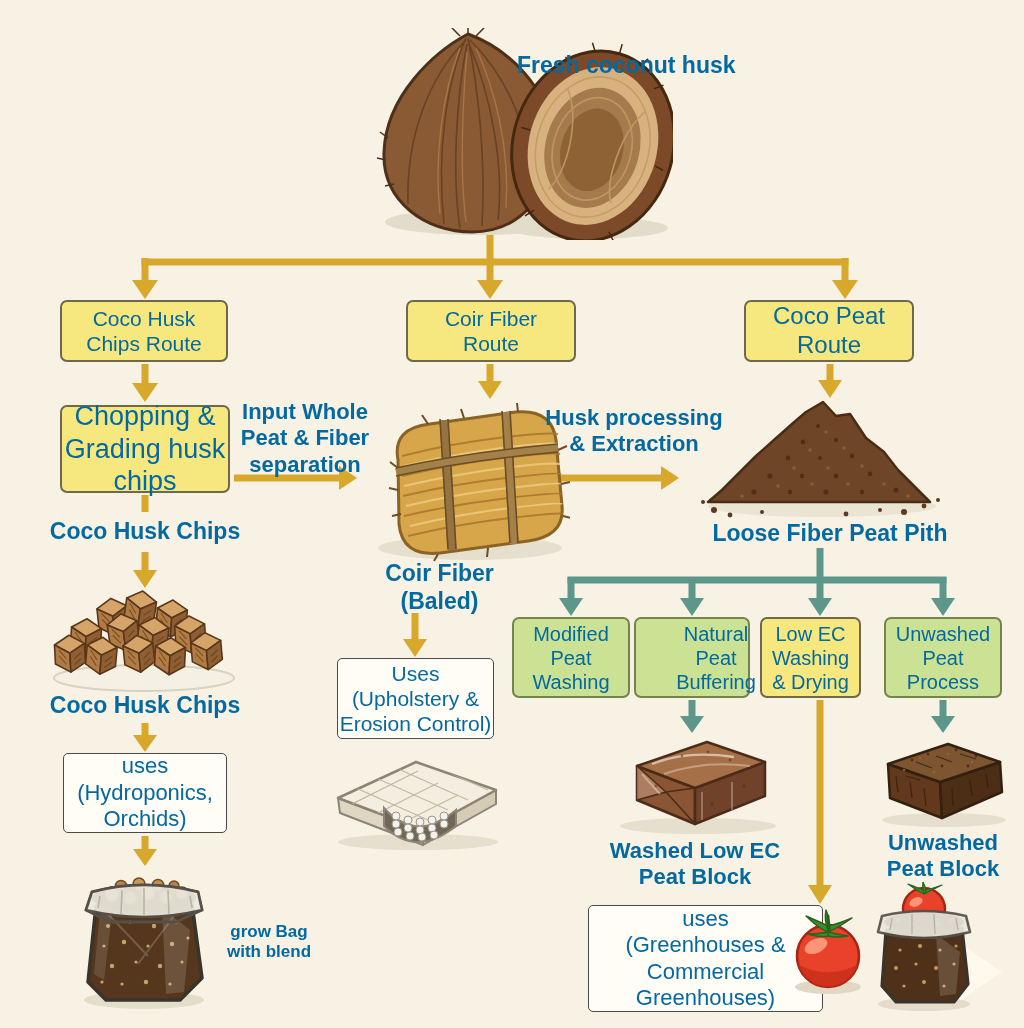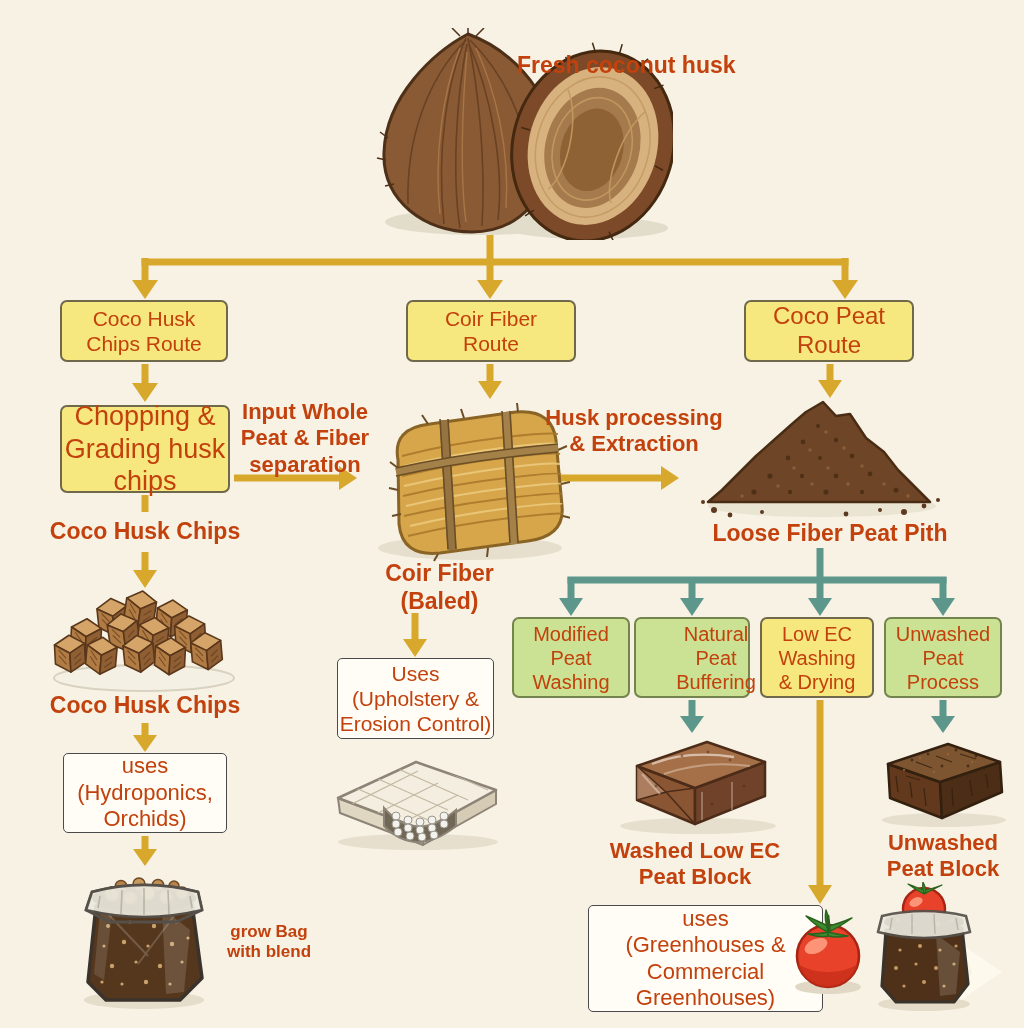--- a/index.html
+++ b/index.html
@@ -1,18 +1,18 @@
 <!DOCTYPE html>
 <html><head>
 <meta charset="utf-8">
 <style>
   html,body{margin:0;padding:0;background:#f7f2e4;}
   .canvas{
     position:relative;width:1024px;height:1028px;background:#f7f2e4;
-    font-family:"Liberation Sans","DejaVu Sans",sans-serif;color:#c2410c;overflow:hidden;
+    font-family:"Liberation Sans","DejaVu Sans",sans-serif;color:#0369a1;overflow:hidden;
   }
   .layer{position:absolute;left:0;top:0;}
   .box{
     position:absolute;display:flex;align-items:center;justify-content:center;
     text-align:center;white-space:pre-line;border-radius:7px;font-weight:400;line-height:1.2;
     box-sizing:border-box;
   }
   .box.yellow{background:#f6e77e;border:2.5px solid #6f684a;}
   .box.green{background:#cbe193;border:2.5px solid #73844c;}
   .box.white{background:#fffdf6;border:1.8px solid #4a4a4a;border-radius:5px;}
@@ -440,21 +440,21 @@
 Erosion Control)</div>
 
   <div class="label" style="left:705px;top:520px;width:250px;font-size:23px;">Loose Fiber Peat Pith</div>
 
   <div class="box green" style="left:512px;top:617px;width:118px;height:81px;font-size:20px;">Modified
 Peat
 Washing</div>
   <div class="box green" style="left:634px;top:617px;width:116px;height:81px;font-size:20px;padding-left:48px;">Natural
 Peat
 Buffering</div>
-  <div class="box yellow" style="left:760px;top:617px;width:114px;height:81px;font-size:20px;">Low EC
+  <div class="box yellow" style="left:760px;top:617px;width:101px;height:81px;font-size:20px;">Low EC
 Washing
 &amp; Drying</div>
   <div class="box green" style="left:884px;top:617px;width:118px;height:81px;font-size:20px;">Unwashed
 Peat
 Process</div>
 
   <div class="label" style="left:600px;top:838px;width:190px;font-size:22px;">Washed Low EC
 Peat Block</div>
 
   <div class="label" style="left:868px;top:830px;width:150px;font-size:22px;">Unwashed

